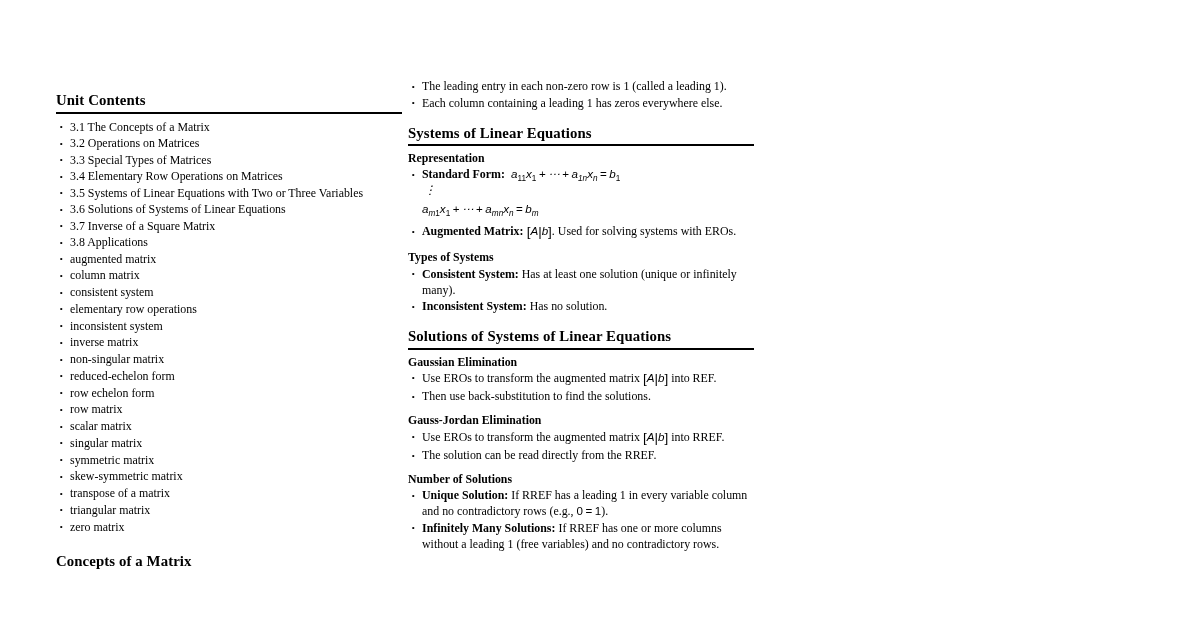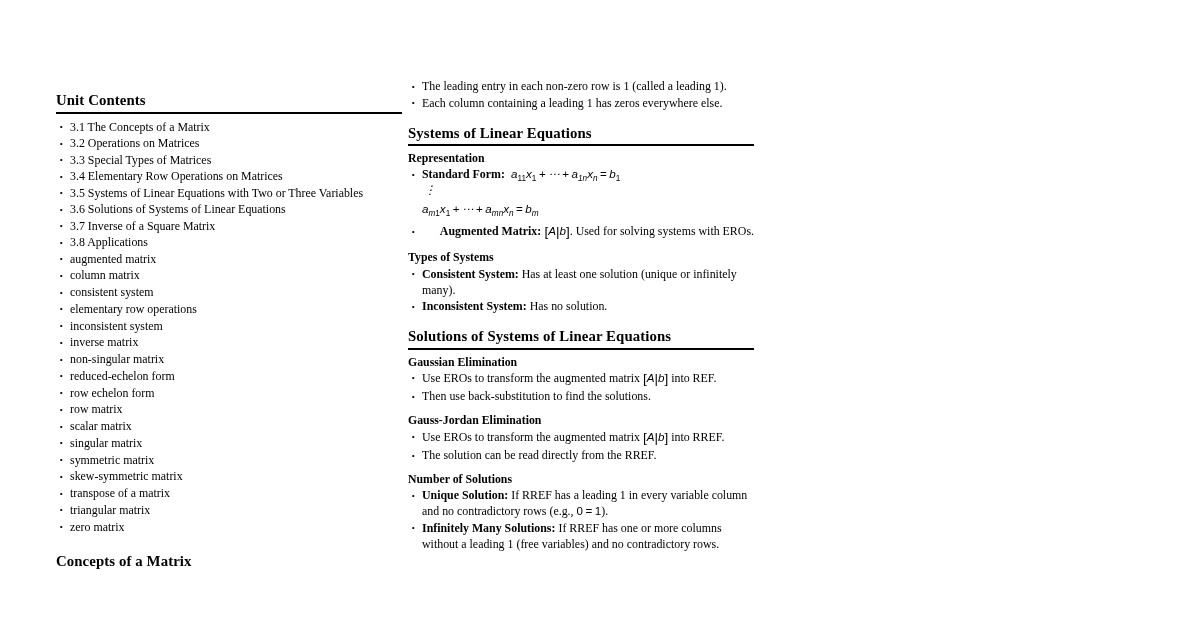--- a/index.html
+++ b/index.html
@@ -204,21 +204,21 @@
           <span class="bold-lead">Standard Form:</span>
           <span class="math">&nbsp;a<sub class="up">11</sub>x<sub class="up">1</sub><span class="op">+</span>⋯<span class="op">+</span>a<sub>1n</sub>x<sub>n</sub><span class="op">=</span>b<sub class="up">1</sub></span>
         </li>
       </ul>
       <div class="vdots math">⋮</div>
       <div class="math-line">
         <span class="math">a<sub>m</sub><sub class="up">1</sub>x<sub class="up">1</sub><span class="op">+</span>⋯<span class="op">+</span>a<sub>mn</sub>x<sub>n</sub><span class="op">=</span>b<sub>m</sub></span>
       </div>
 
       <ul class="blist" style="margin-top:5px;">
-        <li style="margin-top:4px;text-align:right;"><span class="bold-lead">Augmented Matrix:</span><span class="math">&nbsp;<span class="brk">[</span>A<span class="brk">|</span>b<span class="brk">]</span></span><span>. Used for solving systems with EROs.</span></li>
+        <li style="margin-top:4px;"><span class="bold-lead">Augmented Matrix:</span><span class="math">&nbsp;<span class="brk">[</span>A<span class="brk">|</span>b<span class="brk">]</span></span><span>. Used for solving systems with EROs.</span></li>
       </ul>
 
       <h3 class="sub-heading">Types of Systems</h3>
       <ul class="blist">
         <li><span class="bold-lead">Consistent System:</span><span> Has at least one solution (unique or infinitely many).</span></li>
         <li><span class="bold-lead">Inconsistent System:</span><span> Has no solution.</span></li>
       </ul>
 
       <div class="heading-block" style="margin-top:14px;">
         <h2 class="section-heading">Solutions of Systems of Linear Equations</h2>

